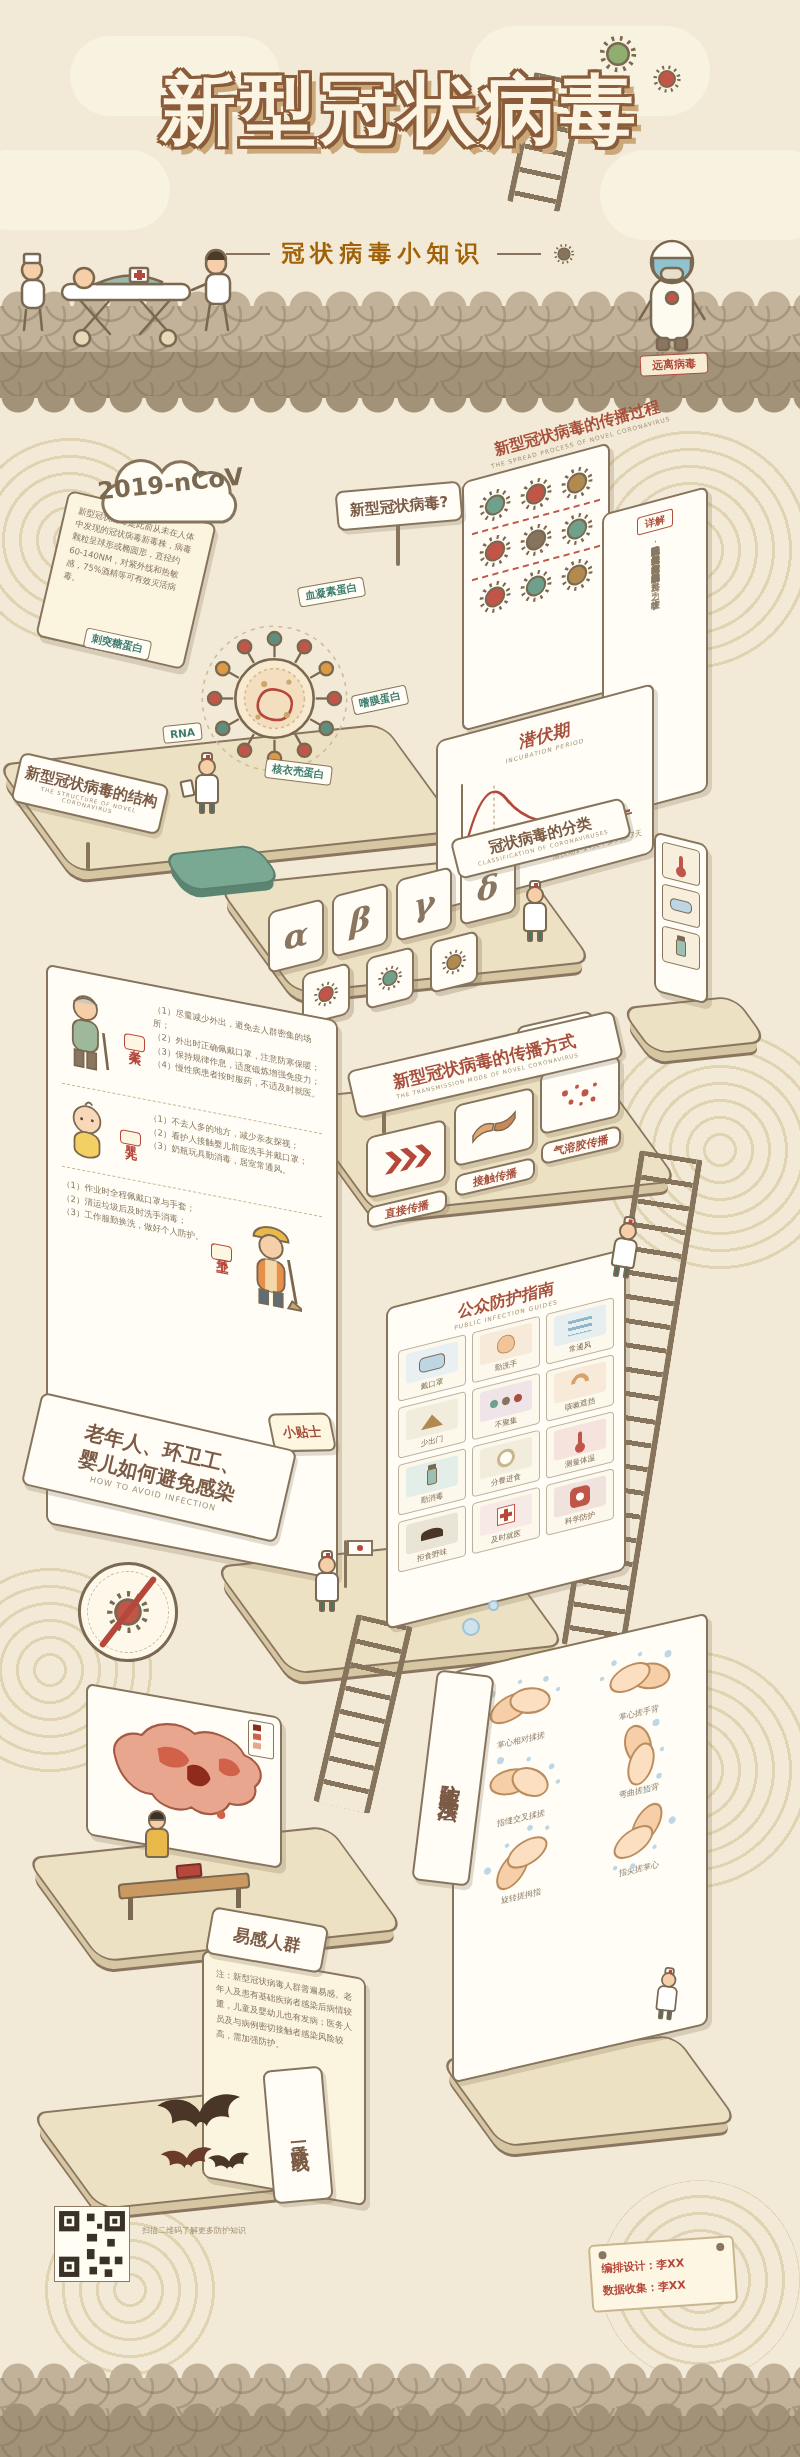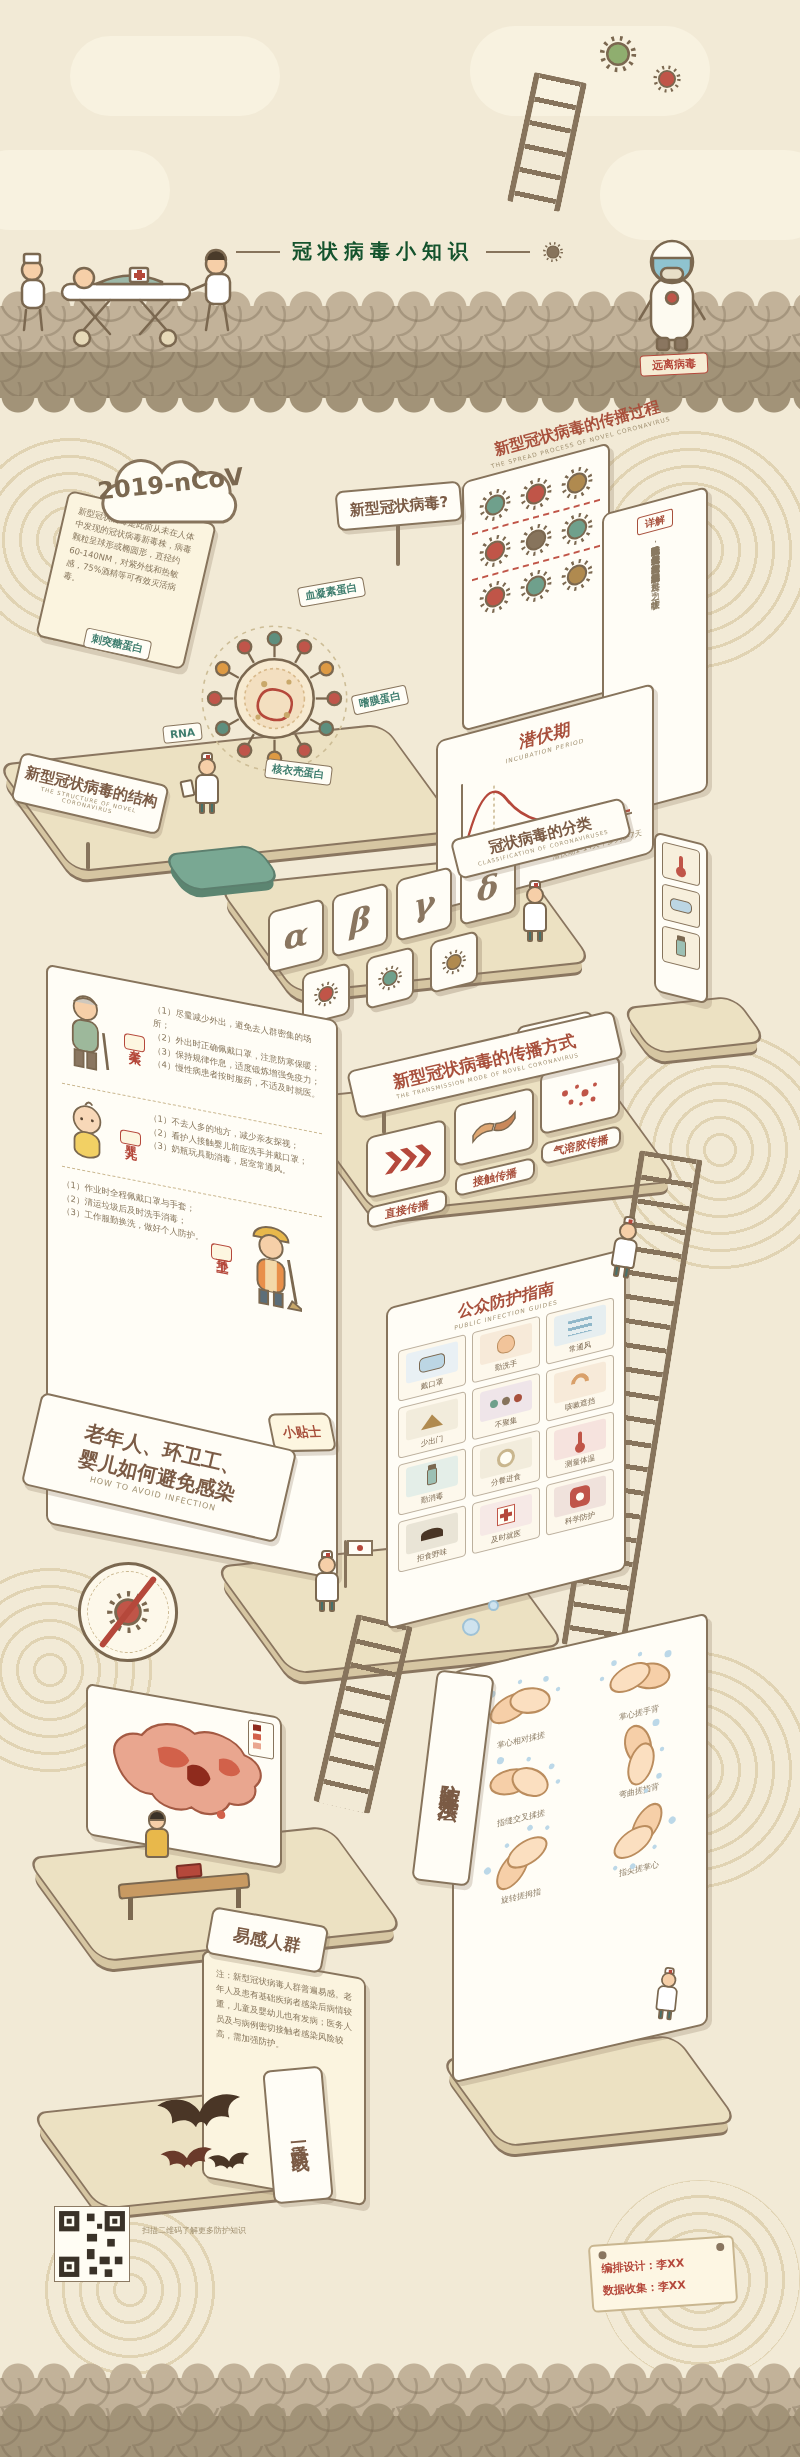--- a/index.html
+++ b/index.html
@@ -22,21 +22,21 @@
 .scallop.dark{background-image:radial-gradient(circle at 18px 28px,#a29378 16px,rgba(0,0,0,0) 17px);}
 .scallop.flip{transform:scaleY(-1);}
 
 .title-cn{position:absolute;left:0;right:0;top:60px;text-align:center;z-index:3;
   font-size:76px;font-weight:900;letter-spacing:4px;color:#fbf4e2;
   text-shadow:-3px -3px 0 #8a5c3a,3px -3px 0 #8a5c3a,-3px 3px 0 #8a5c3a,3px 3px 0 #8a5c3a,-3px 0 0 #8a5c3a,3px 0 0 #8a5c3a,0 -3px 0 #8a5c3a,0 3px 0 #8a5c3a,7px 8px 0 #caa87a;}
 .title-en{position:absolute;left:0;right:0;top:164px;text-align:center;z-index:3;
   font-size:31px;font-weight:900;letter-spacing:12px;color:#8a5c3a;}
 .subrow{position:absolute;left:0;right:0;top:238px;z-index:3;display:flex;justify-content:center;align-items:center;gap:12px;}
 .subrow .bar{width:44px;height:2px;background:#87745c;}
-.sub-cn{font-size:20px;font-weight:bold;letter-spacing:6px;color:#14532d;font-family:Liberation Mono, monospace;}
+.sub-cn{font-size:23px;font-weight:bold;letter-spacing:6px;color:#a16207;font-family:Liberation Mono, monospace;}
 .sub-en{position:absolute;left:0;right:0;top:274px;text-align:center;z-index:3;font-size:11px;letter-spacing:4px;color:#a09070;}
 .badge{position:absolute;z-index:4;background:#f6ecd4;border:1.5px solid #b5483b;border-radius:4px;color:#b5483b;
   font-size:11px;font-weight:bold;text-align:center;padding:2px 4px;}
 
 .slab{position:absolute;background:#ece1c2;border:2.5px solid #8a7660;border-radius:16px;z-index:1;
   transform:rotate(-6deg) skewX(30deg);box-shadow:-8px 11px 0 -3px #d6c6a2,-10px 14px 0 -3px #8a7660;}
 .slab.teal{background:#79a893;border-color:#5c7f6e;box-shadow:-6px 9px 0 -2px #5c8571;}
 .board{position:absolute;background:#fffdf6;border:2px solid #87745c;border-radius:8px;z-index:3;
   box-shadow:4px 5px 0 rgba(135,116,92,.25);}
 .sign{position:absolute;background:#fffdf6;border:2px solid #87745c;border-radius:8px;z-index:4;
@@ -137,20 +137,21 @@
 
   <span class="mv abs" style="left:598px;top:34px;color:#8fae6f;z-index:3;"><svg width="40" height="40" viewBox="0 0 26 26">
         <circle cx="13" cy="13" r="7" fill="currentColor" stroke="#7b6850" stroke-width="1.6"></circle>
         <circle cx="13" cy="13" r="10.3" fill="none" stroke="#7b6850" stroke-width="3" stroke-dasharray="1.7 3.8"></circle>
       </svg></span>
   <span class="mv abs" style="left:652px;top:64px;color:#c05548;z-index:3;"><svg width="30" height="30" viewBox="0 0 26 26">
         <circle cx="13" cy="13" r="7" fill="currentColor" stroke="#7b6850" stroke-width="1.6"></circle>
         <circle cx="13" cy="13" r="10.3" fill="none" stroke="#7b6850" stroke-width="3" stroke-dasharray="1.7 3.8"></circle>
       </svg></span>
 
+  <div class="title-cn">新型冠状病毒</div>
 
   <div class="ladder" style="left:520px;top:76px;width:54px;height:132px;transform:rotate(12deg);"></div>
 
   <div class="subrow">
     <span class="bar"></span>
     <span class="sub-cn">冠状病毒小知识</span>
     <span class="bar"></span>
     <span class="mv" style="color:#87745c;"><svg width="22" height="22" viewBox="0 0 26 26">
           <circle cx="13" cy="13" r="7" fill="currentColor" stroke="#7b6850" stroke-width="1.6"></circle>
           <circle cx="13" cy="13" r="10.3" fill="none" stroke="#7b6850" stroke-width="3" stroke-dasharray="1.7 3.8"></circle>

